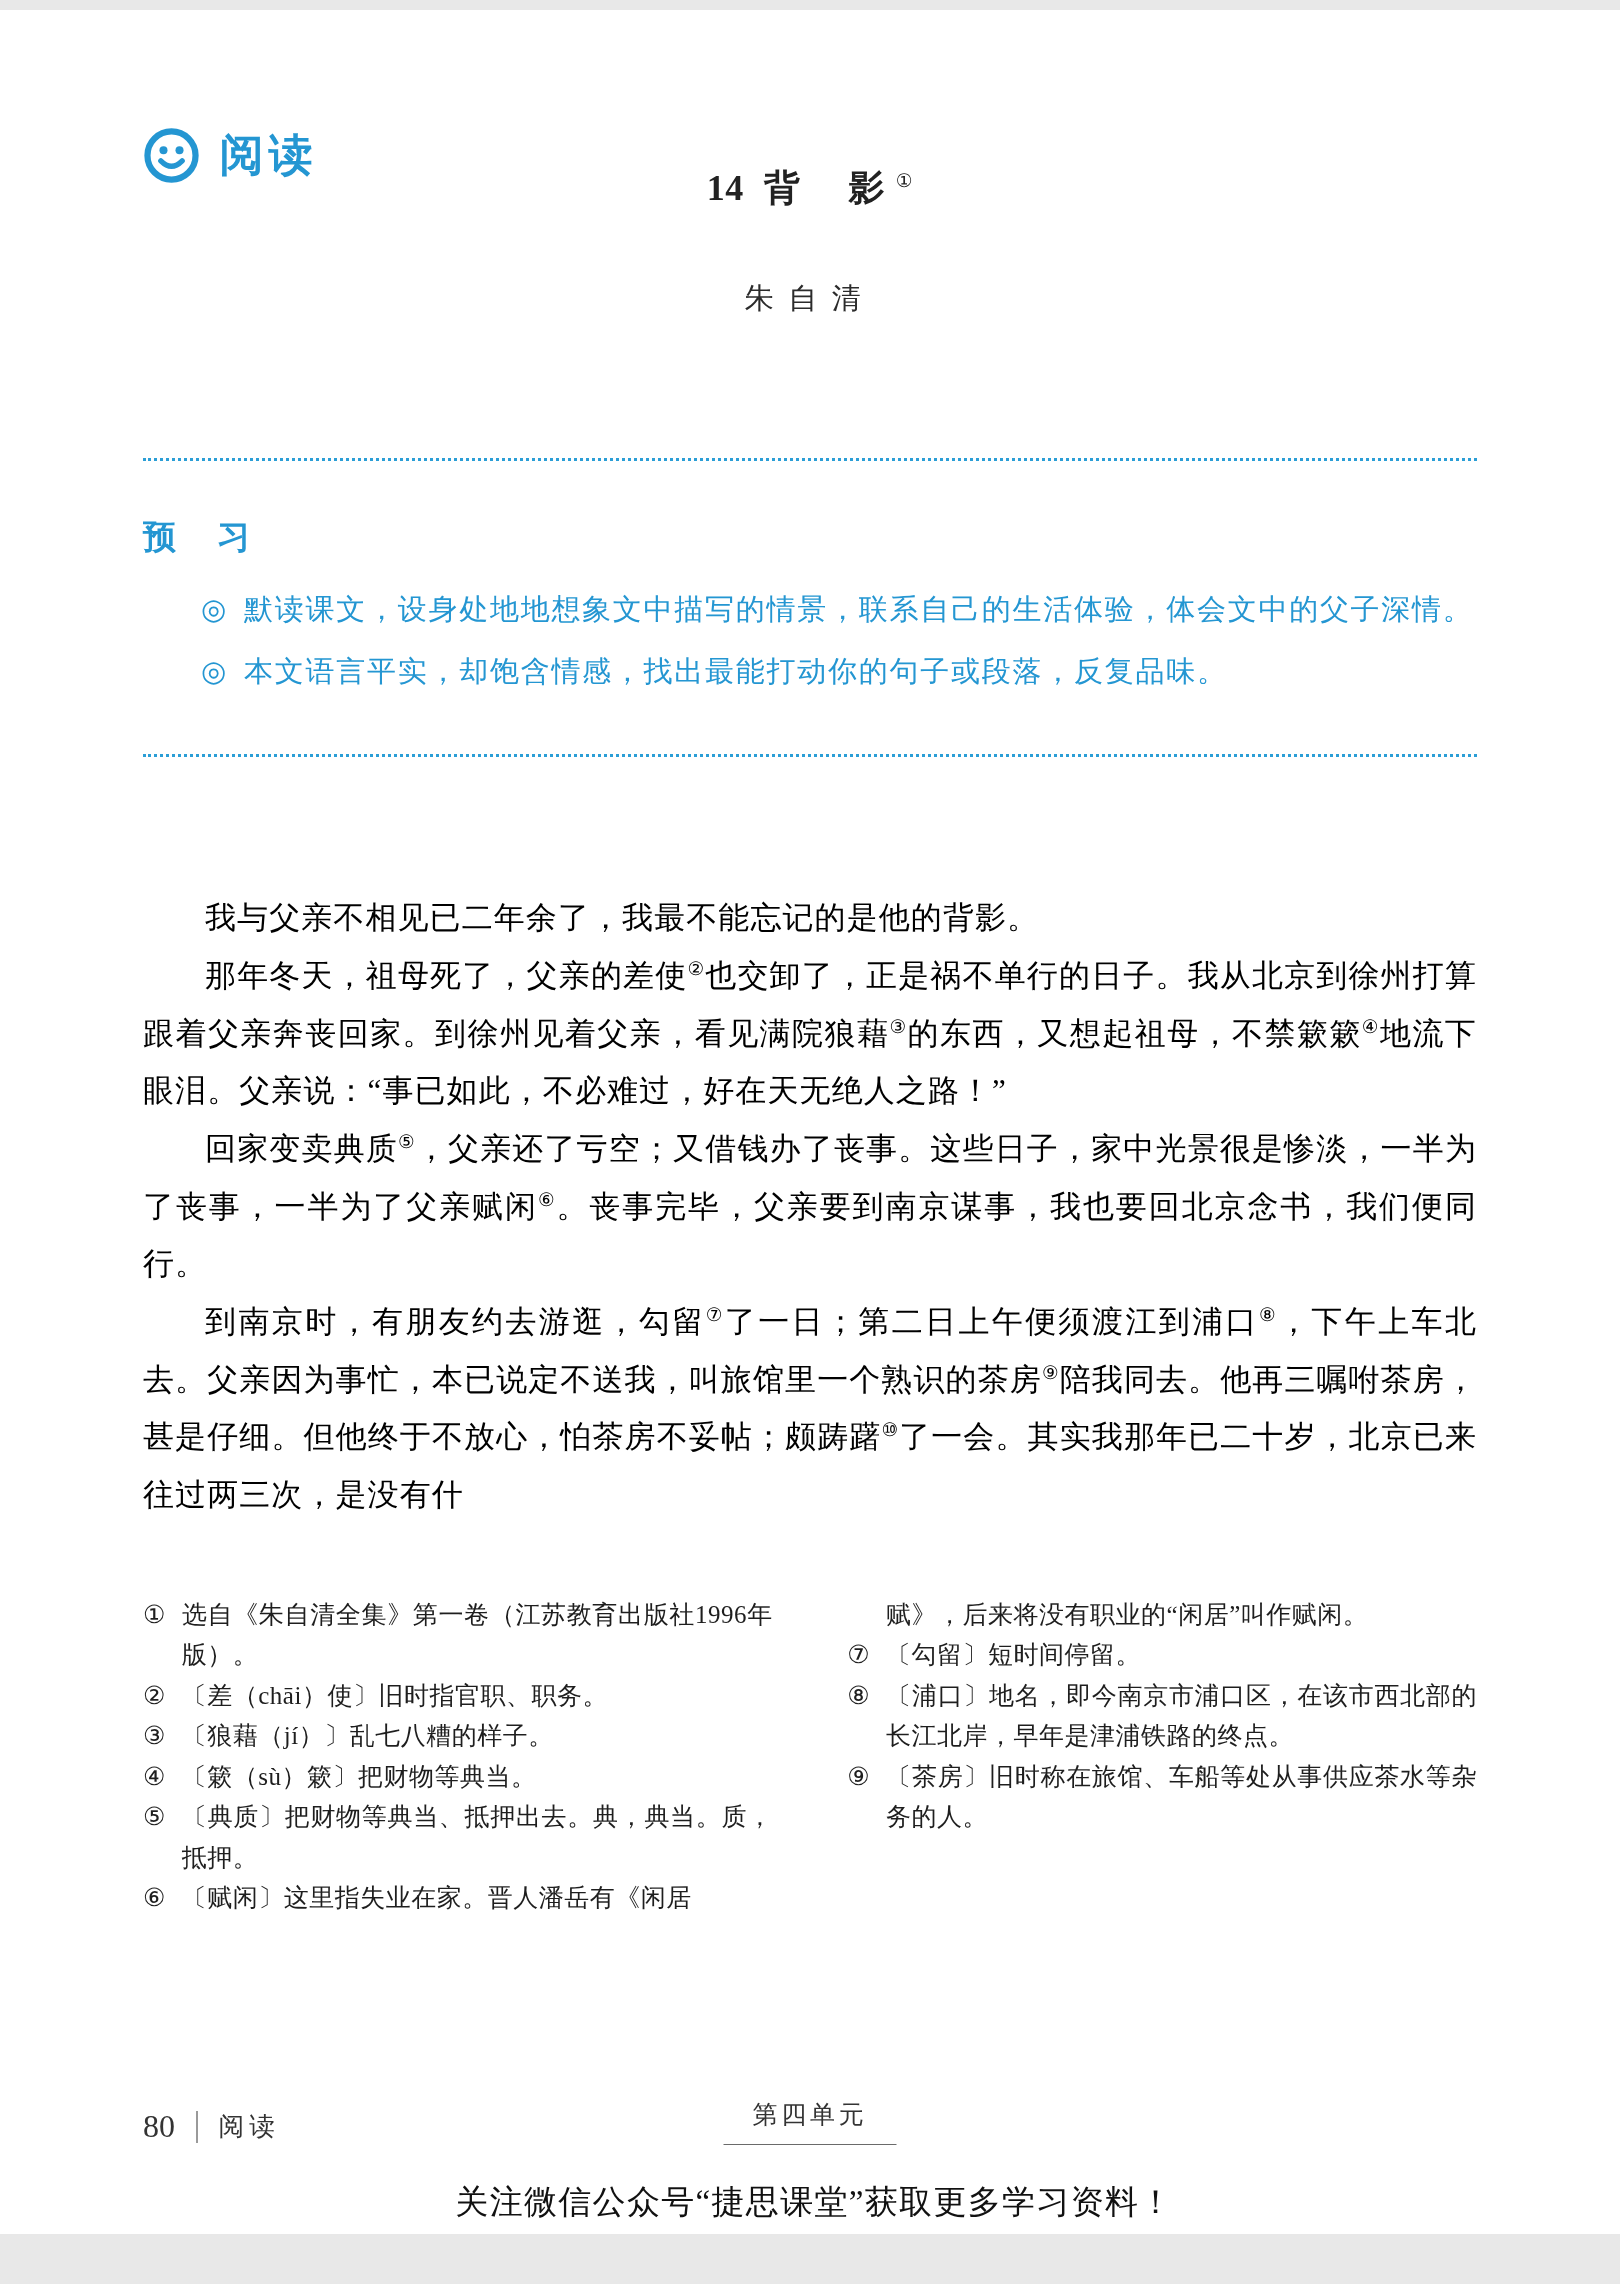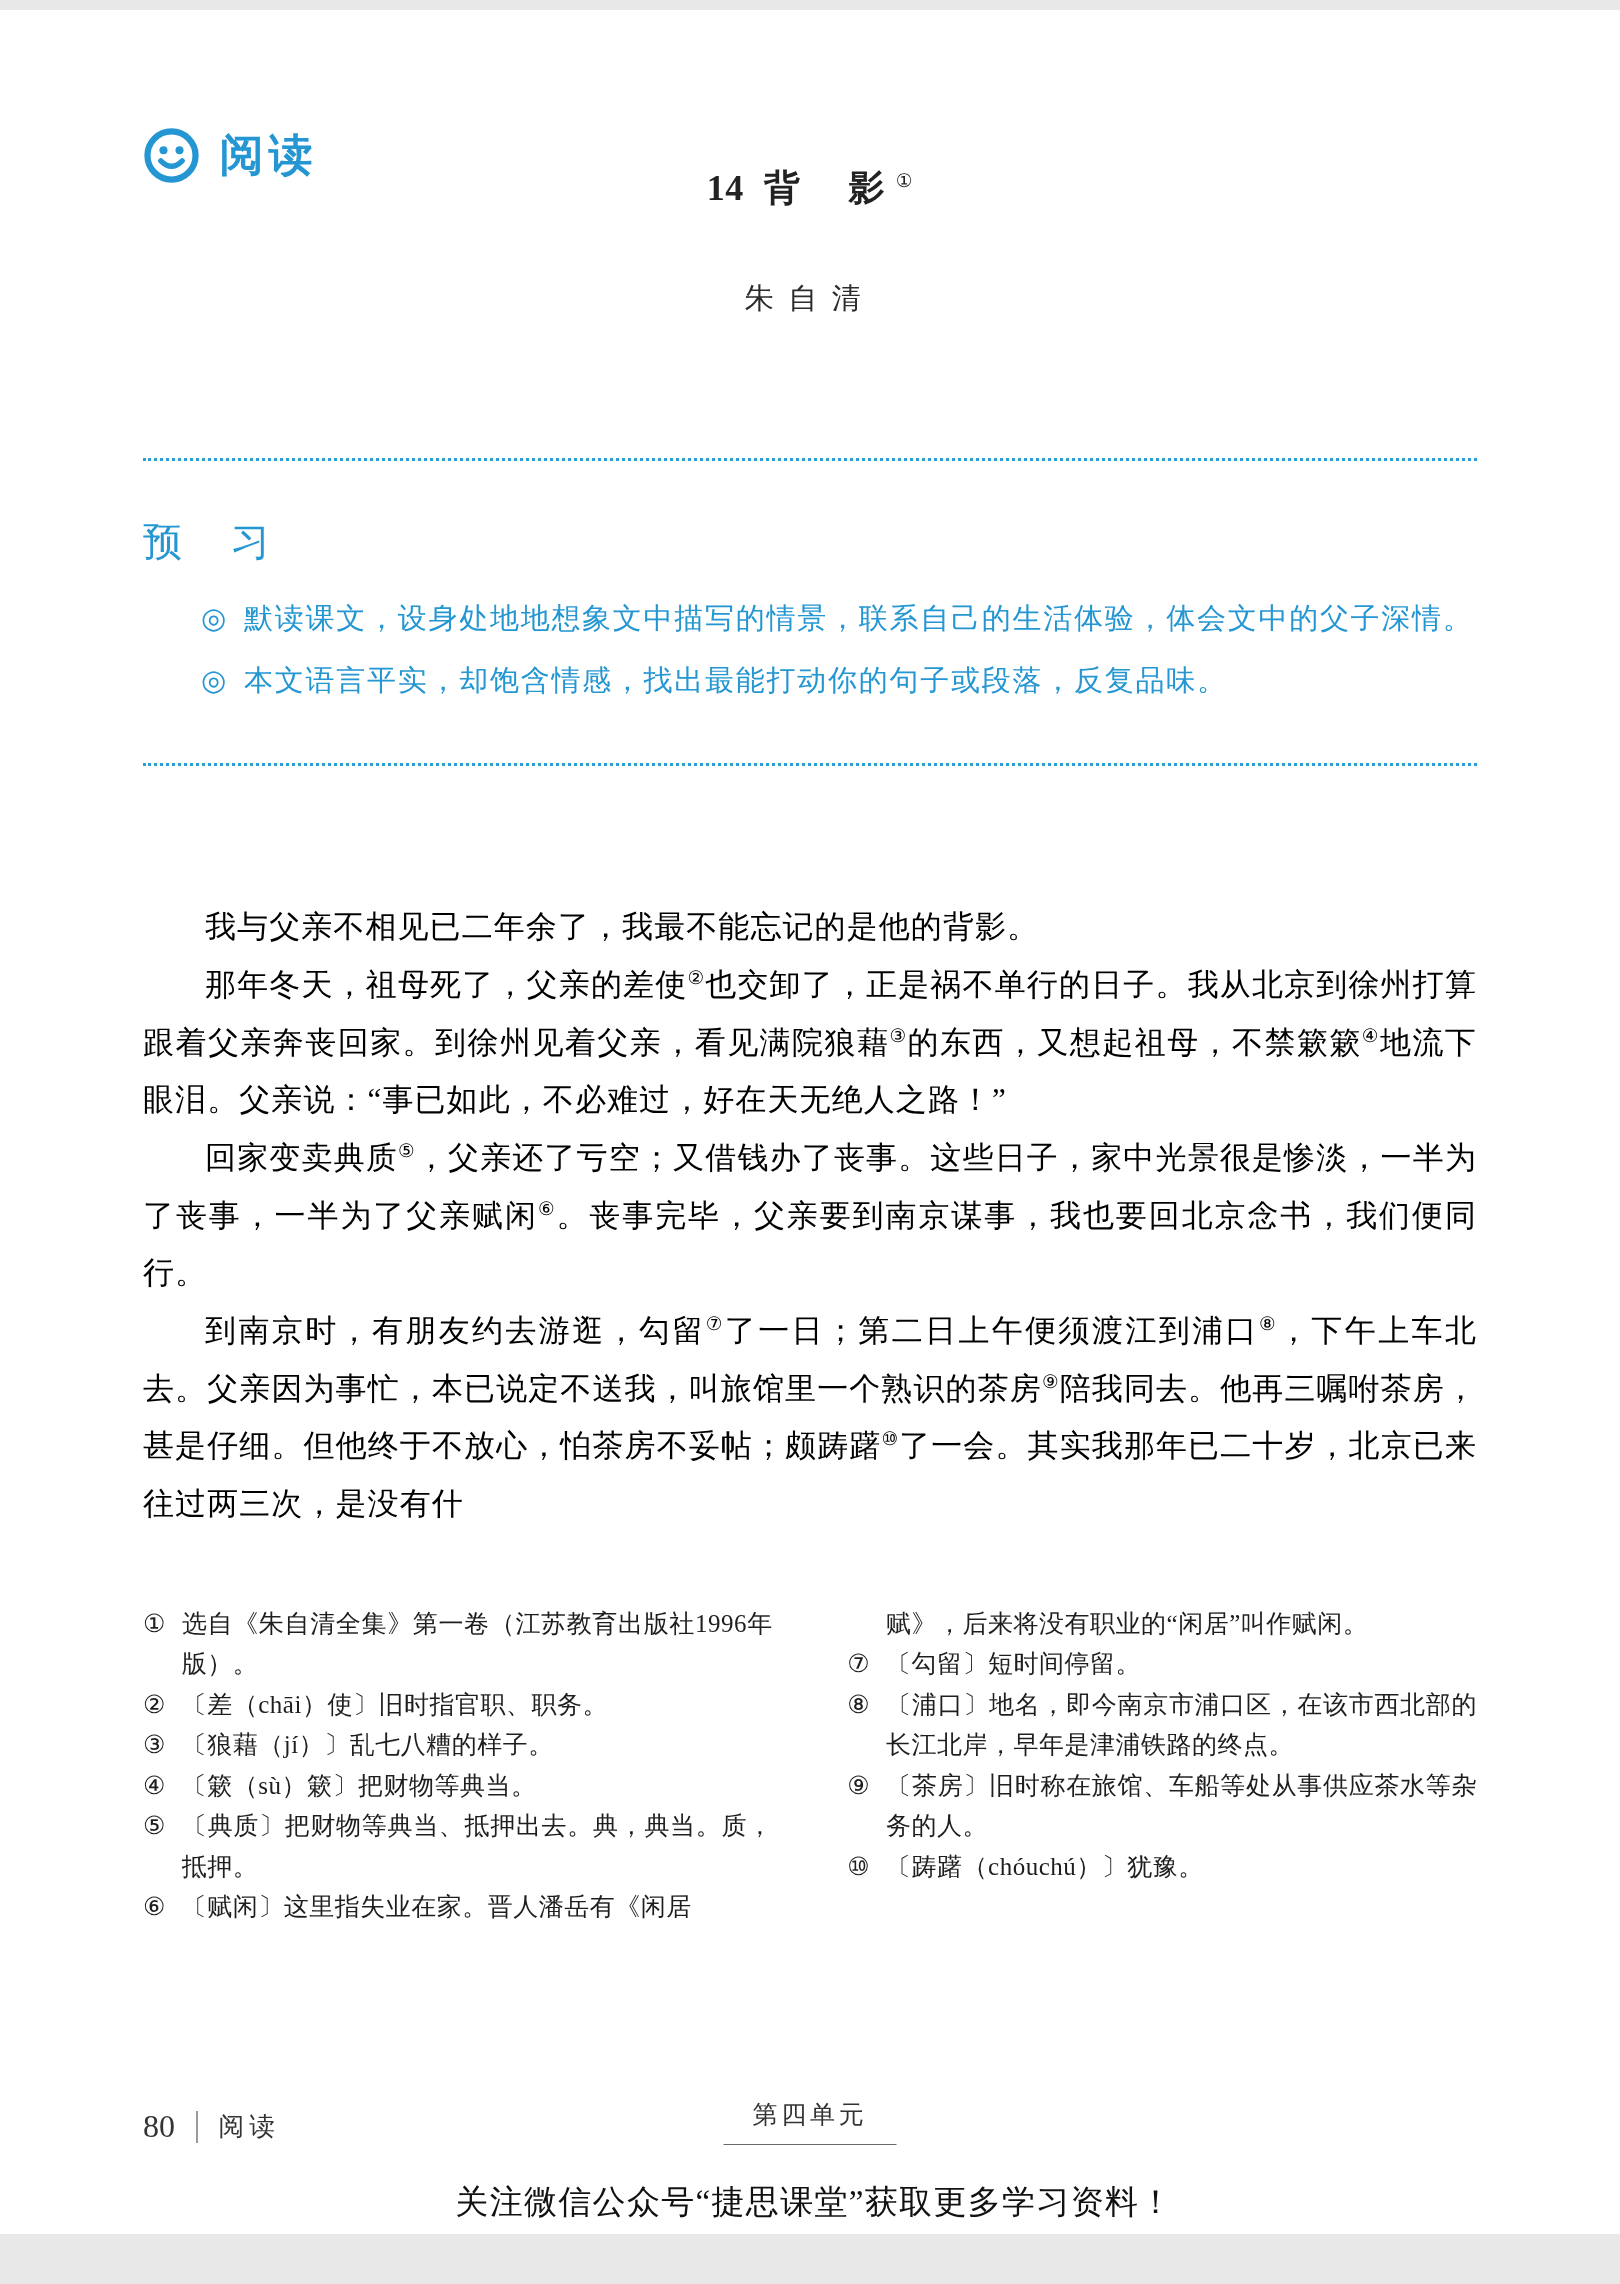--- a/index.html
+++ b/index.html
@@ -62,22 +62,22 @@
   .dotted-divider {
     border-bottom: 3.8px dotted #2b9ed6;
     height: 0;
   }
   .dotted-top { margin-top: 139px; }
   .dotted-bottom { margin-top: 53px; }
 
   
   .preview { margin-top: 54px; color: #2496d2; }
   .preview-heading {
-    font-size: 39px;
-    font-weight: 400;
+    font-size: 33px;
+    font-weight: 700;
     letter-spacing: 0.5em;
   }
   .preview-item {
     font-size: 29px;
     line-height: 2.05;
     margin-top: 19.6px;
     text-indent: 2em;
     letter-spacing: 0.06em;
   }
   .preview-item .bullet { margin-right: 0.55em; }
@@ -212,21 +212,20 @@
       <p class="fn-item"><span class="fn-marker">③</span><span>〔狼藉（jí）〕乱七八糟的样子。</span></p>
       <p class="fn-item"><span class="fn-marker">④</span><span>〔簌（sù）簌〕把财物等典当。</span></p>
       <p class="fn-item"><span class="fn-marker">⑤</span><span>〔典质〕把财物等典当、抵押出去。典，典当。质，抵押。</span></p>
       <p class="fn-item"><span class="fn-marker">⑥</span><span>〔赋闲〕这里指失业在家。晋人潘岳有《闲居</span></p>
     </div>
     <div class="fn-col">
       <p class="fn-item"><span class="fn-marker"></span><span>赋》，后来将没有职业的“闲居”叫作赋闲。</span></p>
       <p class="fn-item"><span class="fn-marker">⑦</span><span>〔勾留〕短时间停留。</span></p>
       <p class="fn-item"><span class="fn-marker">⑧</span><span>〔浦口〕地名，即今南京市浦口区，在该市西北部的长江北岸，早年是津浦铁路的终点。</span></p>
       <p class="fn-item"><span class="fn-marker">⑨</span><span>〔茶房〕旧时称在旅馆、车船等处从事供应茶水等杂务的人。</span></p>
-      <p class="fn-item"><span class="fn-marker">⑩</span><span>〔踌躇（chóuchú）〕犹豫。</span></p>
     </div>
   </section>
 
   <footer class="page-footer">
     <div class="footer-left">
       <span class="page-num">80</span>
       <span class="footer-bar"></span>
       <span class="footer-section">阅读</span>
     </div>
     <div class="footer-unit-wrap">

